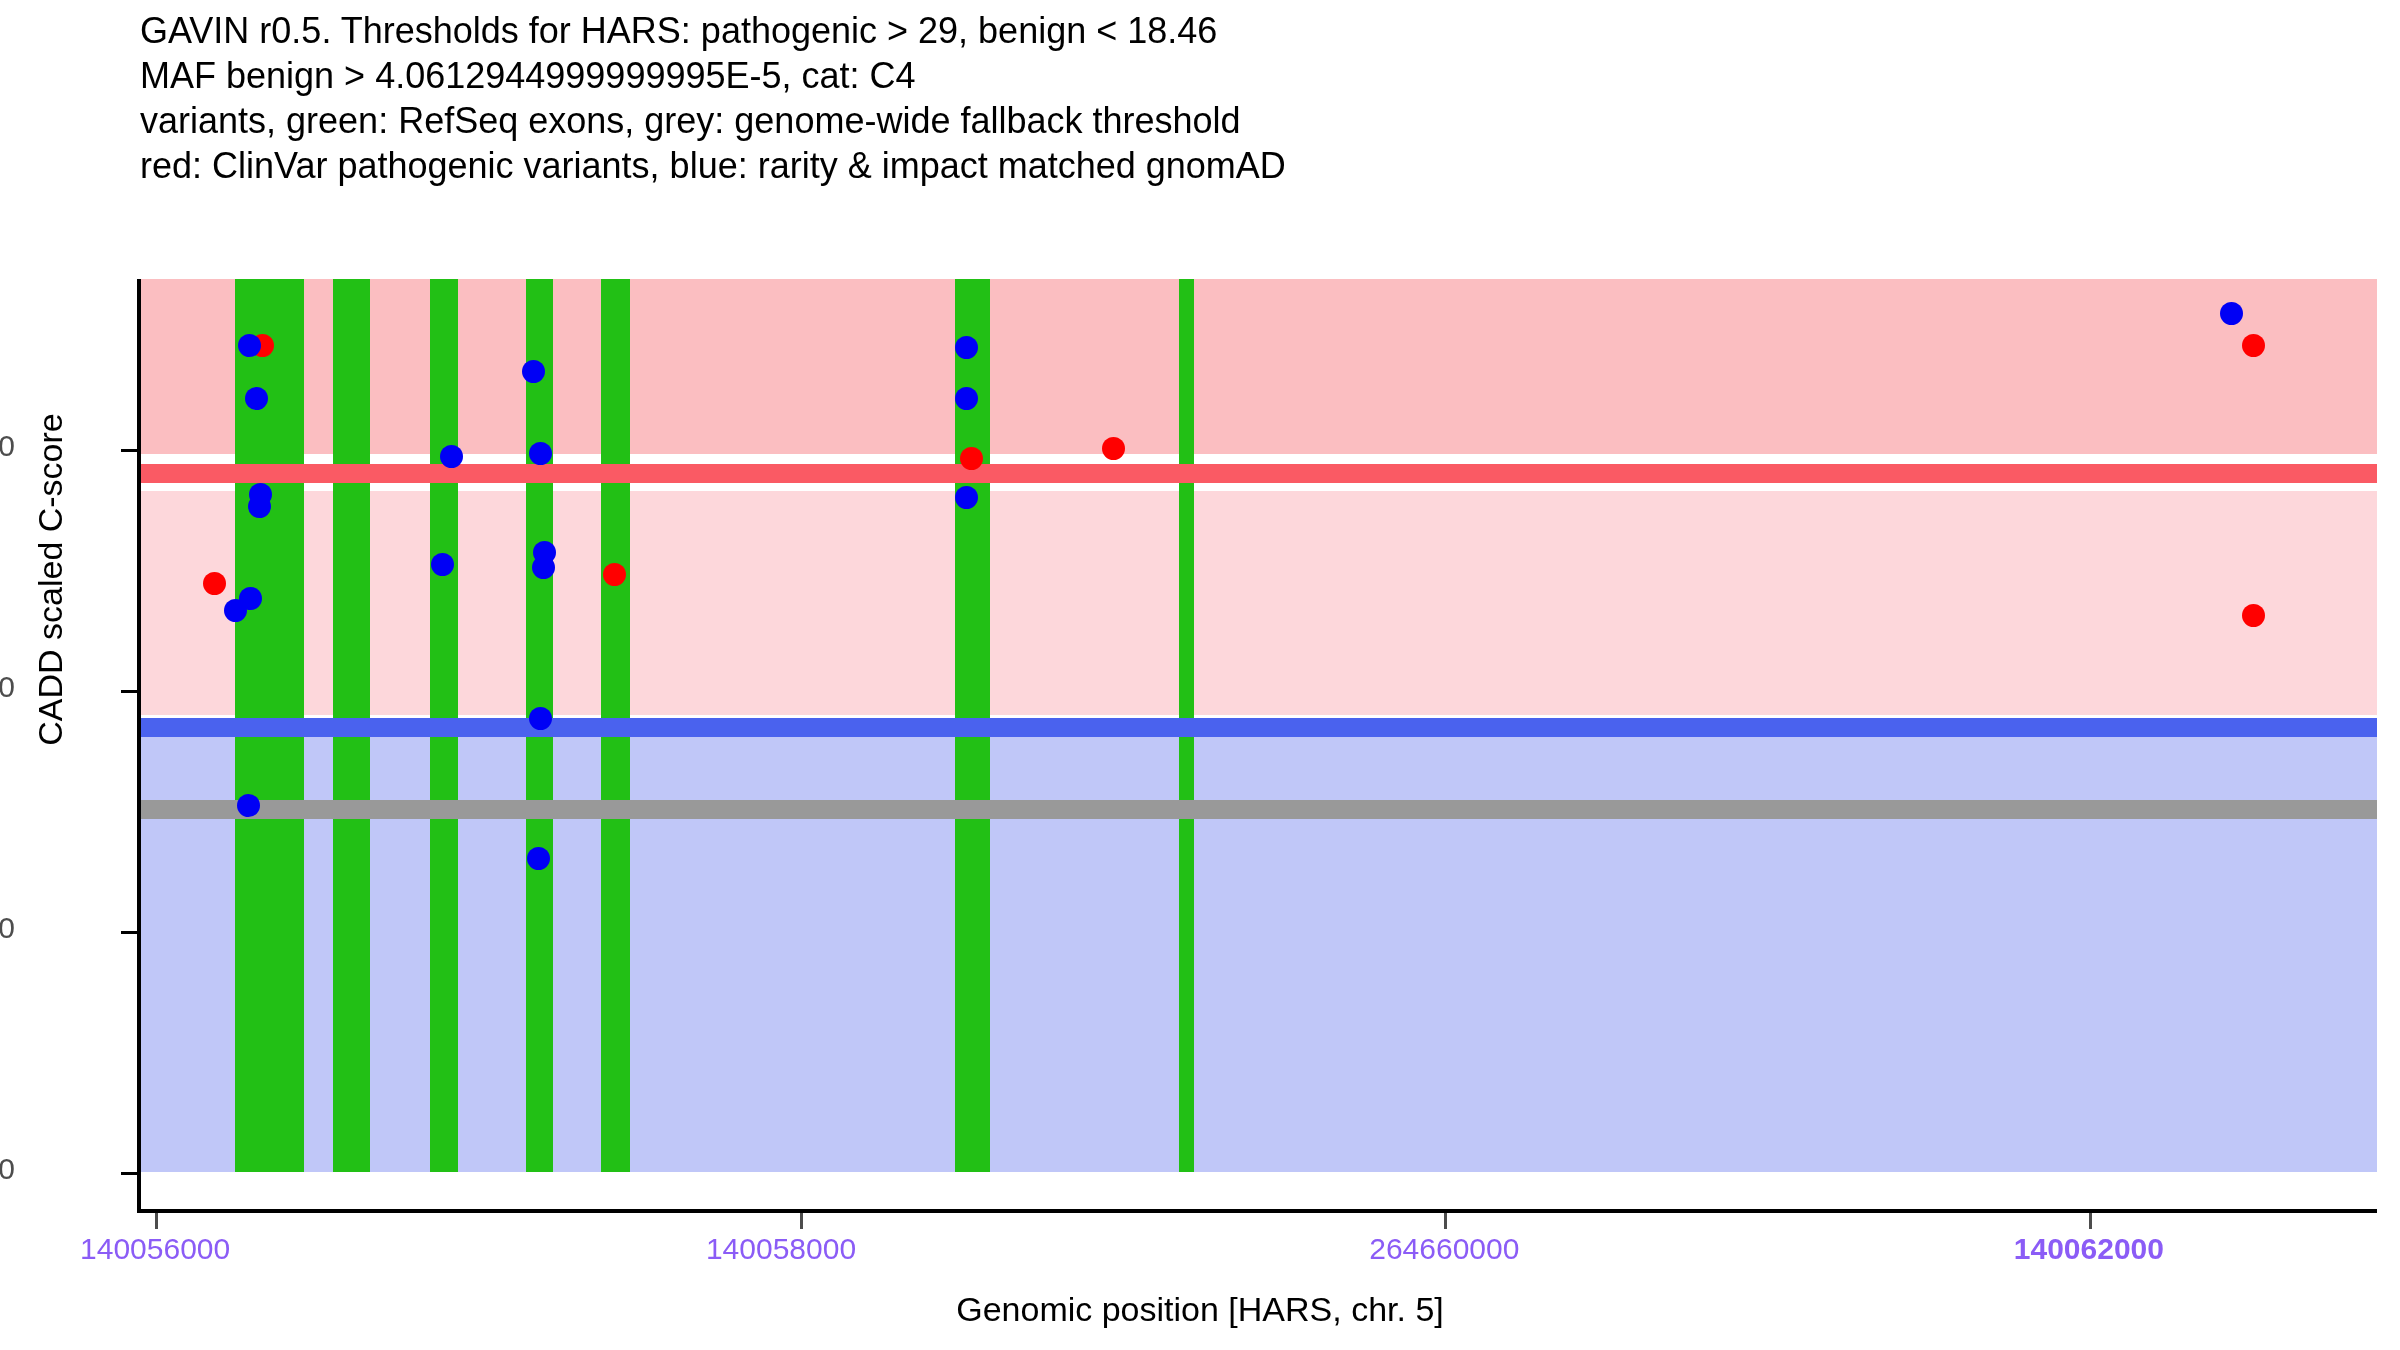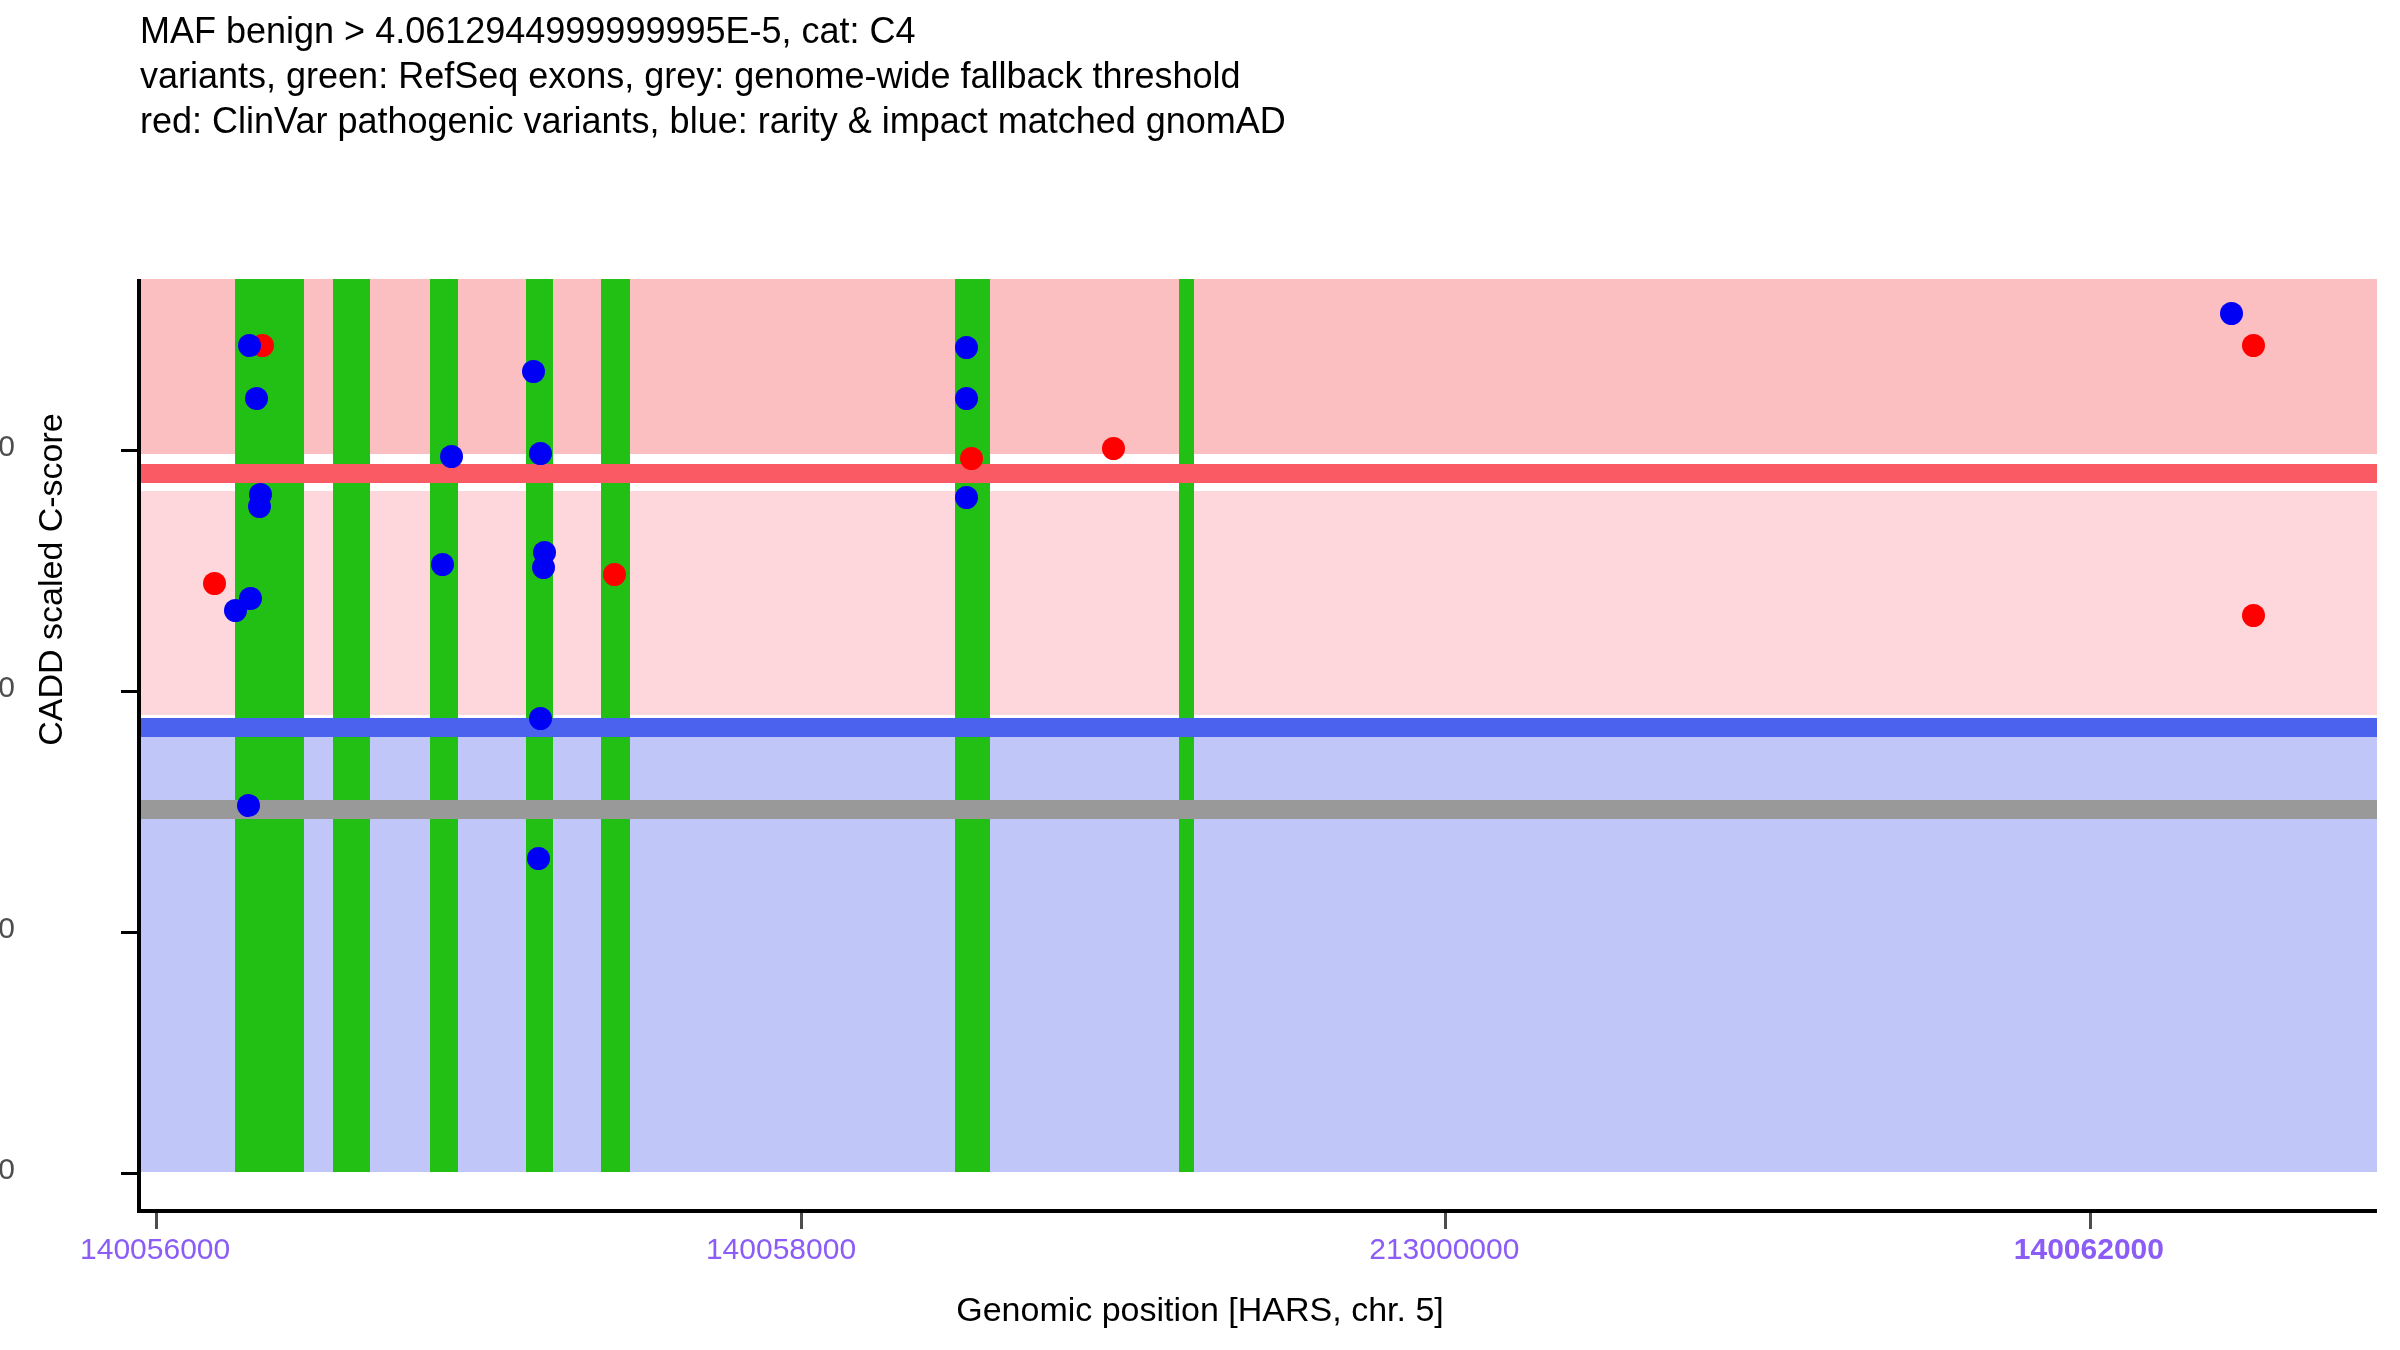--- a/index.html
+++ b/index.html
@@ -37,20 +37,21 @@
 
   #xlab{position:absolute;top:1290px;left:0;width:2400px;text-align:center;
         font-size:34px;color:#000;}
   #ylab{position:absolute;left:-300px;top:560px;width:700px;text-align:center;
         font-size:34px;color:#000;transform:rotate(-90deg);transform-origin:center center;}
 </style>
 </head>
 <body>
 
 <div id="title-block">
+  <div class="tline">GAVIN r0.5. Thresholds for HARS: pathogenic &gt; 29, benign &lt; 18.46</div>
   <div class="tline">MAF benign &gt; 4.0612944999999995E-5, cat: C4</div>
   <div class="tline">variants, green: RefSeq exons, grey: genome-wide fallback threshold</div>
   <div class="tline">red: ClinVar pathogenic variants, blue: rarity &amp; impact matched gnomAD</div>
 </div>
 
 <div id="plot">
 
   <div id="panel">
     <div id="bands-layer">
         <div class="band" style="top: 0px; height: 174.744px; background: rgb(251, 190, 193);"></div>
@@ -113,20 +114,20 @@
       <div class="ytick-label" style="top: 669.949px;">20</div>
       <div class="ytick" style="top: 448.923px;"></div>
       <div class="ytick-label" style="top: 428.923px;">30</div>
     </div>
   <div id="xticks-layer">
       <div class="xtick" style="left: 155.148px;"></div>
       <div class="xtick-label" style="left: 155.148px;">140056000</div>
       <div class="xtick" style="left: 799.723px;"></div>
       <div class="xtick-label" style="left: 781px;">140058000</div>
       <div class="xtick" style="left: 1444.3px;"></div>
-      <div class="xtick-label" style="left: 1444.3px;">213000000</div>
+      <div class="xtick-label" style="left: 1444.3px;">264660000</div>
       <div class="xtick" style="left: 2088.87px;"></div>
       <div class="xtick-label" style="left: 2088.87px; font-weight: bold;">140062000</div>
     </div>
 
   <div id="ylab">CADD scaled C-score</div>
   <div id="xlab">Genomic position [HARS, chr. 5]</div>
 </div>
 
 </body></html>

